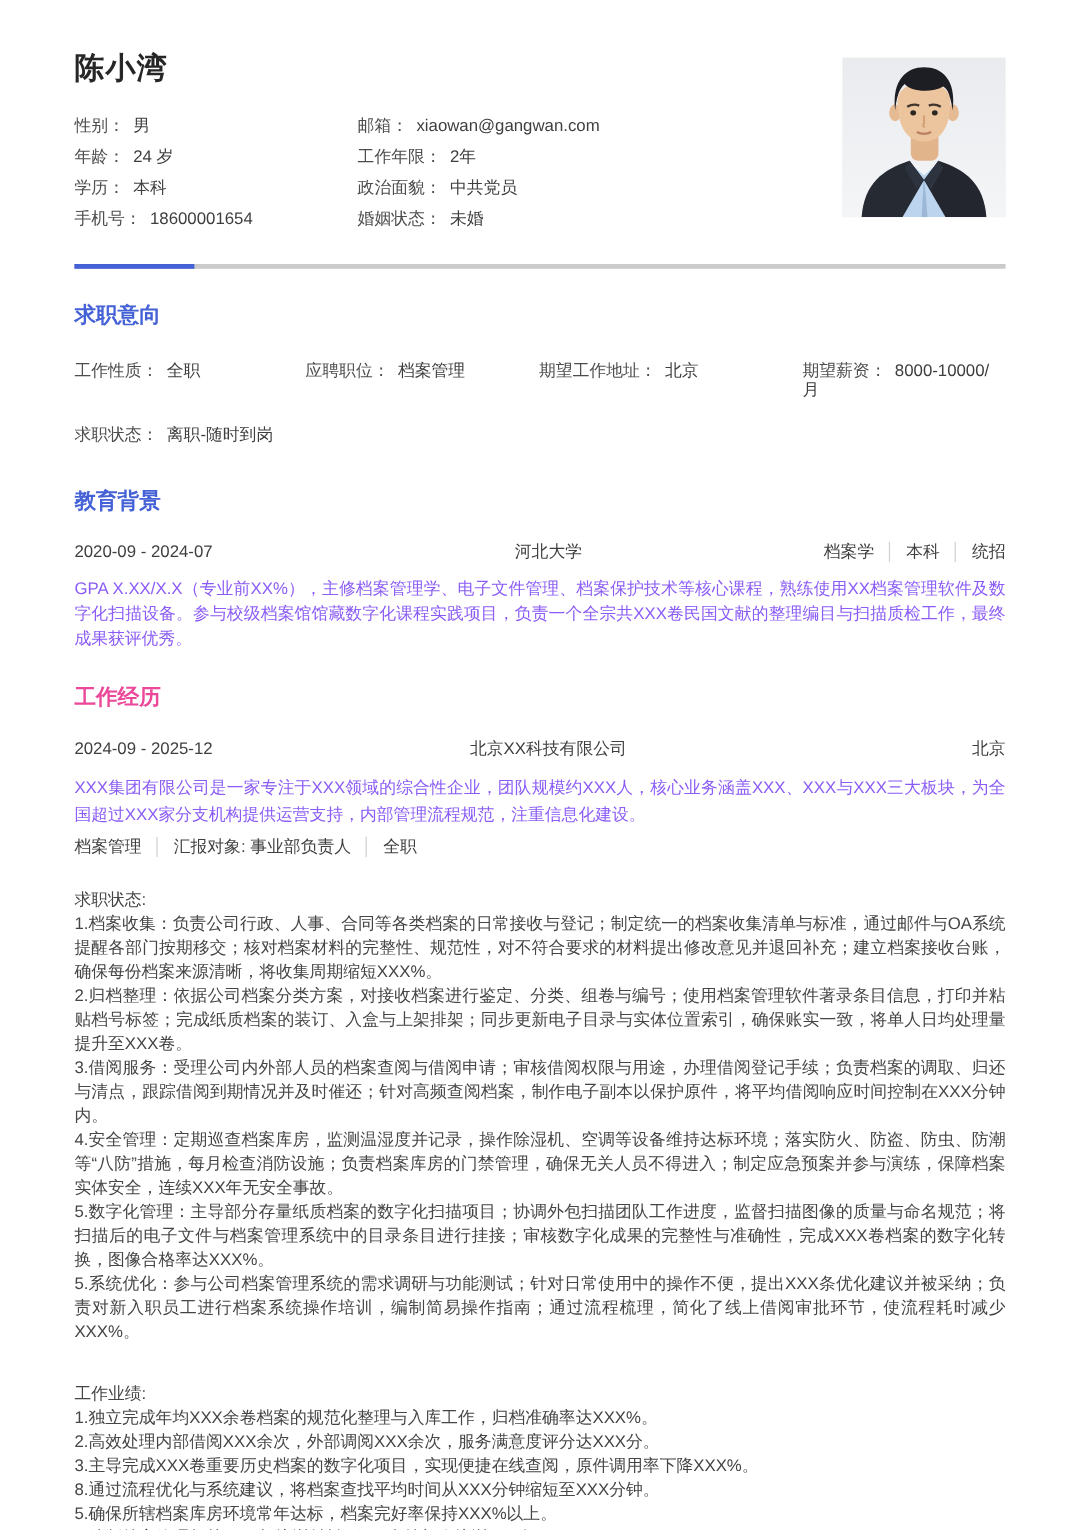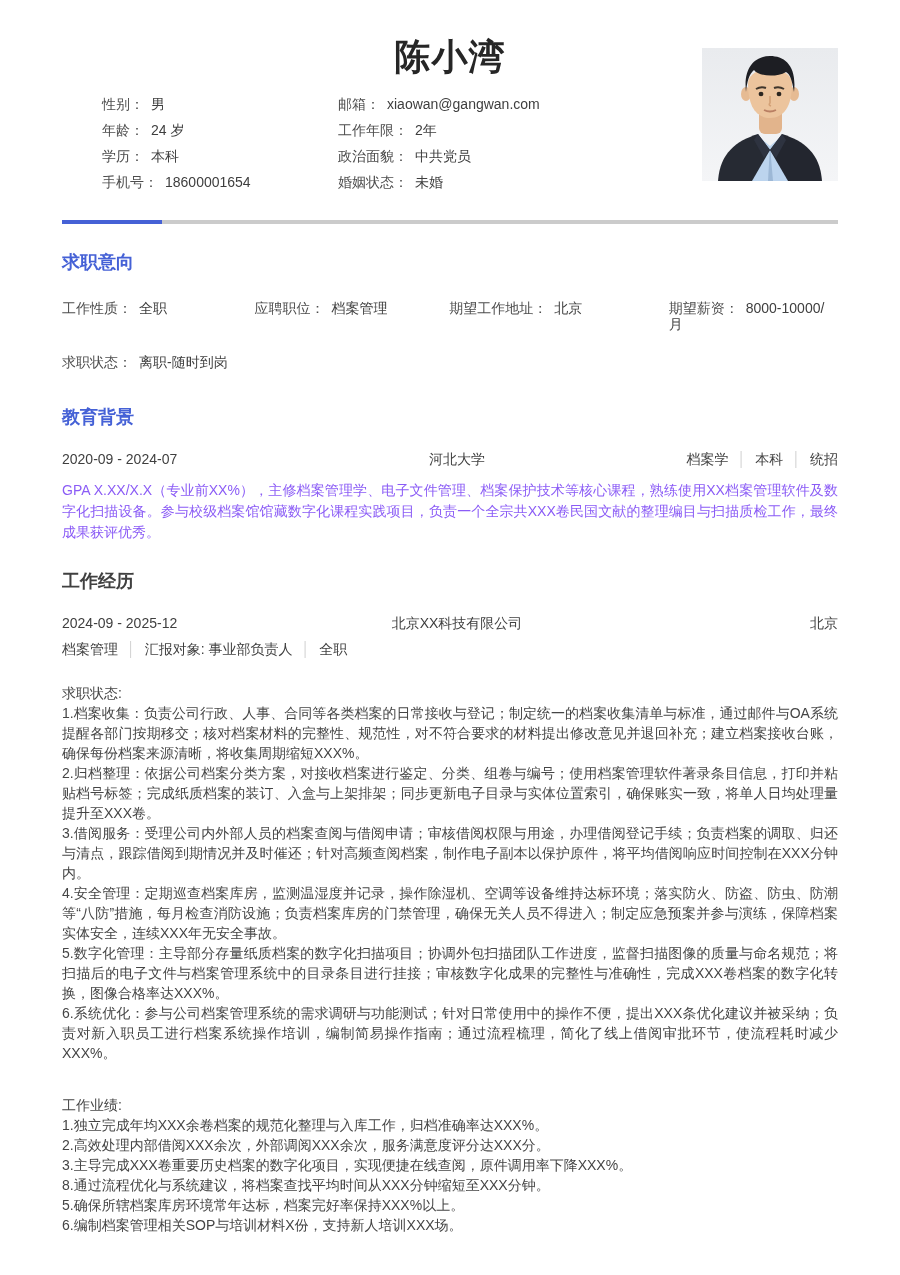--- a/index.html
+++ b/index.html
@@ -5,24 +5,24 @@
   * { box-sizing: border-box; }
   html,body { margin:0; padding:0; }
   body {
     width:900px; height:1275px; background:#ffffff; overflow:hidden;
     font-family:"Liberation Sans","DejaVu Sans",sans-serif;
     color:#434343; font-size:14px;
   }
   .page { position:relative; width:900px; height:1275px; padding:40px 62px 0 62px; }
 
   
-  .name { font-size:36px; line-height:34px; font-weight:700; color:#262626; margin:0 0 22px 0; letter-spacing:1px;text-align:center; }
+  .name { font-size:25px; line-height:34px; font-weight:700; color:#262626; margin:0 0 22px 0; letter-spacing:1px; }
   .info-grid { display:flex; }
   .info-col { display:flex; flex-direction:column; row-gap:10px; }
-  .info-col.left { width:236px;margin-left:40px; }
+  .info-col.left { width:236px; }
   .info-row { line-height:16px; }
   .info-label { color:#4d4d4d; }
   .info-value { color:#3e3e3e; margin-left:7px; }
 
   .photo {
     position:absolute; top:48px; right:62px; width:136px; height:133px;
     overflow:hidden; background:#edeff1;
   }
   .photo svg { display:block; width:100%; height:100%; }
 
@@ -157,38 +157,39 @@
   <h2 class="section-title accent-fg" style="color: rgb(69, 97, 214); margin-top: 37px;">教育背景</h2>
   <div class="meta-row">
     <span>2020-09 - 2024-07</span>
     <span class="meta-center">河北大学</span>
     <span class="meta-right">
       <span>档案学</span><span class="sep">│</span><span>本科</span><span class="sep">│</span><span>统招</span>
     </span>
   </div>
   <p class="desc">GPA X.XX/X.X（专业前XX%），主修档案管理学、电子文件管理、档案保护技术等核心课程，熟练使用XX档案管理软件及数字化扫描设备。参与校级档案馆馆藏数字化课程实践项目，负责一个全宗共XXX卷民国文献的整理编目与扫描质检工作，最终成果获评优秀。</p>
 
-  <h2 class="section-title accent-fg" style="color: #404040;">工作经历</h2>
+  <h2 class="section-title accent-fg" style="color: #ec4899;">工作经历</h2>
   <div class="meta-row">
     <span>2024-09 - 2025-12</span>
     <span class="meta-center">北京XX科技有限公司</span>
     <span>北京</span>
   </div>
+  <p class="desc intro">XXX集团有限公司是一家专注于XXX领域的综合性企业，团队规模约XXX人，核心业务涵盖XXX、XXX与XXX三大板块，为全国超过XXX家分支机构提供运营支持，内部管理流程规范，注重信息化建设。</p>
   <div class="role-row">
     <span>档案管理</span><span class="sep">│</span><span>汇报对象: 事业部负责人</span><span class="sep">│</span><span>全职</span>
   </div>
 
   <div class="detail">
     <p>求职状态:</p>
     <p>1.档案收集：负责公司行政、人事、合同等各类档案的日常接收与登记；制定统一的档案收集清单与标准，通过邮件与OA系统提醒各部门按期移交；核对档案材料的完整性、规范性，对不符合要求的材料提出修改意见并退回补充；建立档案接收台账，确保每份档案来源清晰，将收集周期缩短XXX%。</p>
     <p>2.归档整理：依据公司档案分类方案，对接收档案进行鉴定、分类、组卷与编号；使用档案管理软件著录条目信息，打印并粘贴档号标签；完成纸质档案的装订、入盒与上架排架；同步更新电子目录与实体位置索引，确保账实一致，将单人日均处理量提升至XXX卷。</p>
     <p>3.借阅服务：受理公司内外部人员的档案查阅与借阅申请；审核借阅权限与用途，办理借阅登记手续；负责档案的调取、归还与清点，跟踪借阅到期情况并及时催还；针对高频查阅档案，制作电子副本以保护原件，将平均借阅响应时间控制在XXX分钟内。</p>
     <p>4.安全管理：定期巡查档案库房，监测温湿度并记录，操作除湿机、空调等设备维持达标环境；落实防火、防盗、防虫、防潮等“八防”措施，每月检查消防设施；负责档案库房的门禁管理，确保无关人员不得进入；制定应急预案并参与演练，保障档案实体安全，连续XXX年无安全事故。</p>
     <p>5.数字化管理：主导部分存量纸质档案的数字化扫描项目；协调外包扫描团队工作进度，监督扫描图像的质量与命名规范；将扫描后的电子文件与档案管理系统中的目录条目进行挂接；审核数字化成果的完整性与准确性，完成XXX卷档案的数字化转换，图像合格率达XXX%。</p>
-    <p>6.系统优化：参与公司档案管理系统的需求调研与功能测试；针对日常使用中的操作不便，提出XXX条优化建议并被采纳；负责对新入职员工进行档案系统操作培训，编制简易操作指南；通过流程梳理，简化了线上借阅审批环节，使流程耗时减少XXX%。</p>
+    <p>5.系统优化：参与公司档案管理系统的需求调研与功能测试；针对日常使用中的操作不便，提出XXX条优化建议并被采纳；负责对新入职员工进行档案系统操作培训，编制简易操作指南；通过流程梳理，简化了线上借阅审批环节，使流程耗时减少XXX%。</p>
 
     <p class="gap-above">工作业绩:</p>
     <p>1.独立完成年均XXX余卷档案的规范化整理与入库工作，归档准确率达XXX%。</p>
     <p>2.高效处理内部借阅XXX余次，外部调阅XXX余次，服务满意度评分达XXX分。</p>
     <p>3.主导完成XXX卷重要历史档案的数字化项目，实现便捷在线查阅，原件调用率下降XXX%。</p>
     <p>8.通过流程优化与系统建议，将档案查找平均时间从XXX分钟缩短至XXX分钟。</p>
     <p>5.确保所辖档案库房环境常年达标，档案完好率保持XXX%以上。</p>
     <p>6.编制档案管理相关SOP与培训材料X份，支持新人培训XXX场。</p>
 
   </div>

